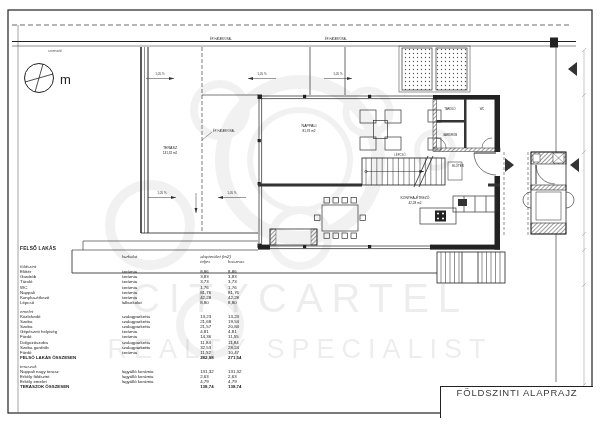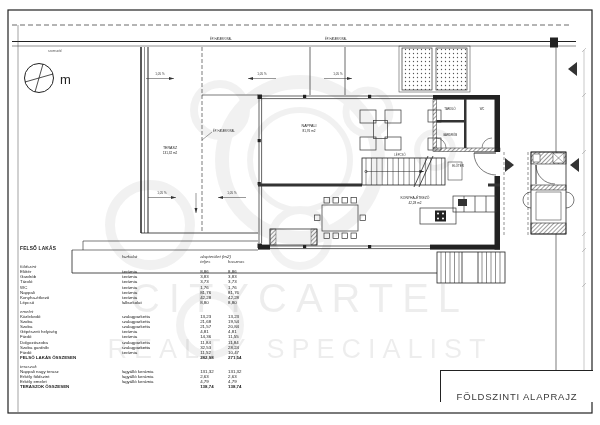--- a/index.html
+++ b/index.html
@@ -14,23 +14,23 @@
                  overflow:hidden;vertical-align:bottom;}
   .area-table td:nth-child(1){width:80px;}
   .area-table td:nth-child(2){width:62px;}
   .area-table td:nth-child(3){width:44px;}
   .area-table td:nth-child(4){width:50px;}
   .area-table thead td.hdr{font-style:italic;color:#333;}
   .area-table tr.group td{font-style:italic;color:#333;}
   .area-table tr.total td{font-weight:bold;}
   .area-table tr.gap td{height:4px;line-height:4px;}
   
-  .title-block{position:absolute;left:440px;top:370px;width:152px;height:31px;
+  .title-block{position:absolute;left:440px;top:386px;width:152px;height:31px;
                border-top:1px solid #222;border-left:1px solid #222;
-               display:flex;align-items:flex-end;justify-content:center;background:#fff;}
+               display:flex;align-items:flex-start;justify-content:center;background:#fff;}
   .title-block span{font-size:9.5px;letter-spacing:.8px;color:#3a3a3a;}
 </style>
 </head>
 <body>
 
 <svg width="600" height="425" viewBox="0 0 600 425">
   <defs>
     <pattern id="hatch" width="3" height="3" patternUnits="userSpaceOnUse" patternTransform="rotate(45)">
       <line x1="0" y1="0" x2="0" y2="3" stroke="#3a3a3a" stroke-width="1"></line>
     </pattern>

